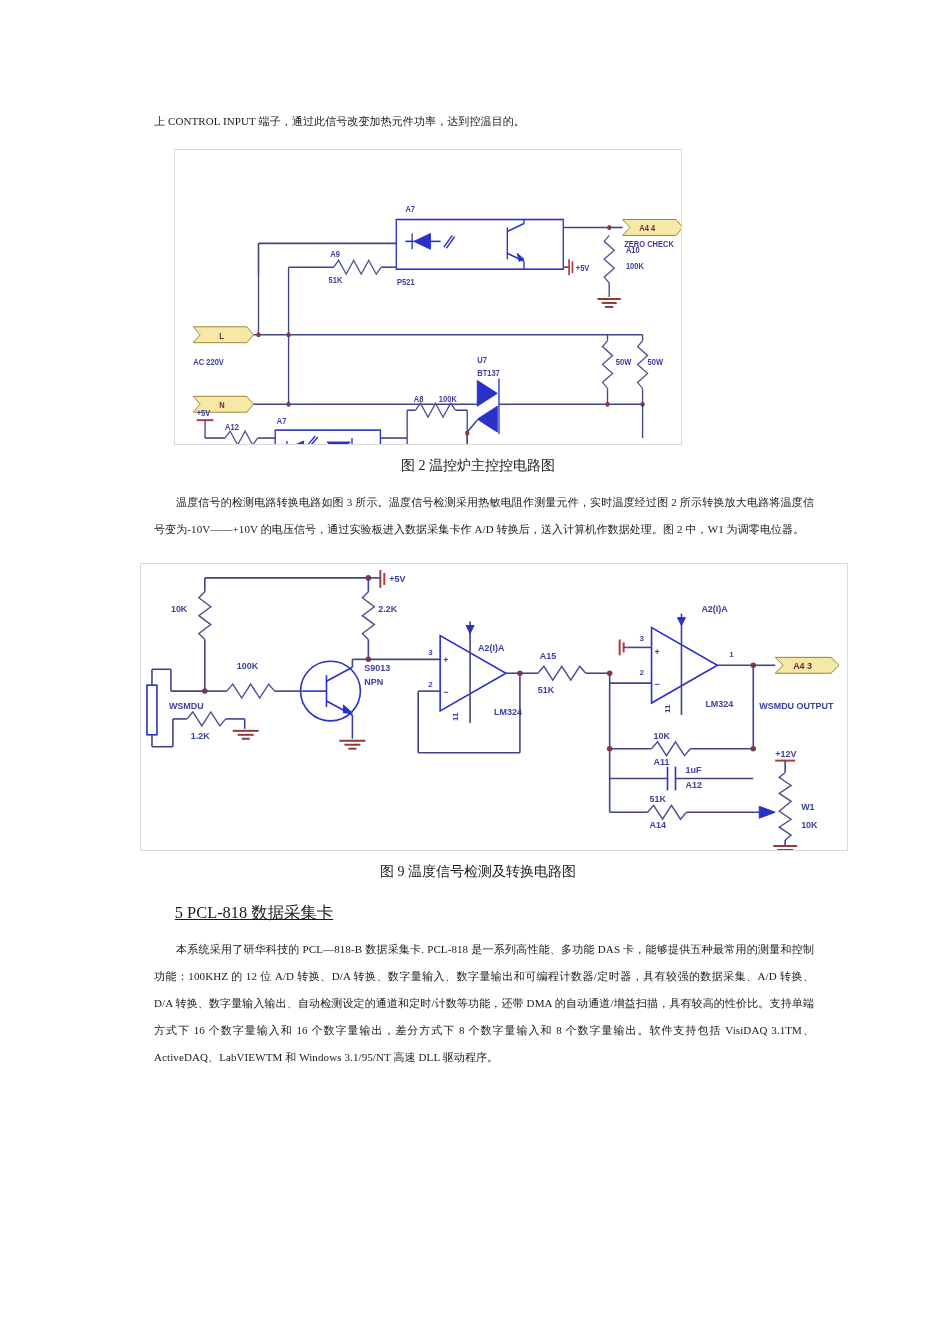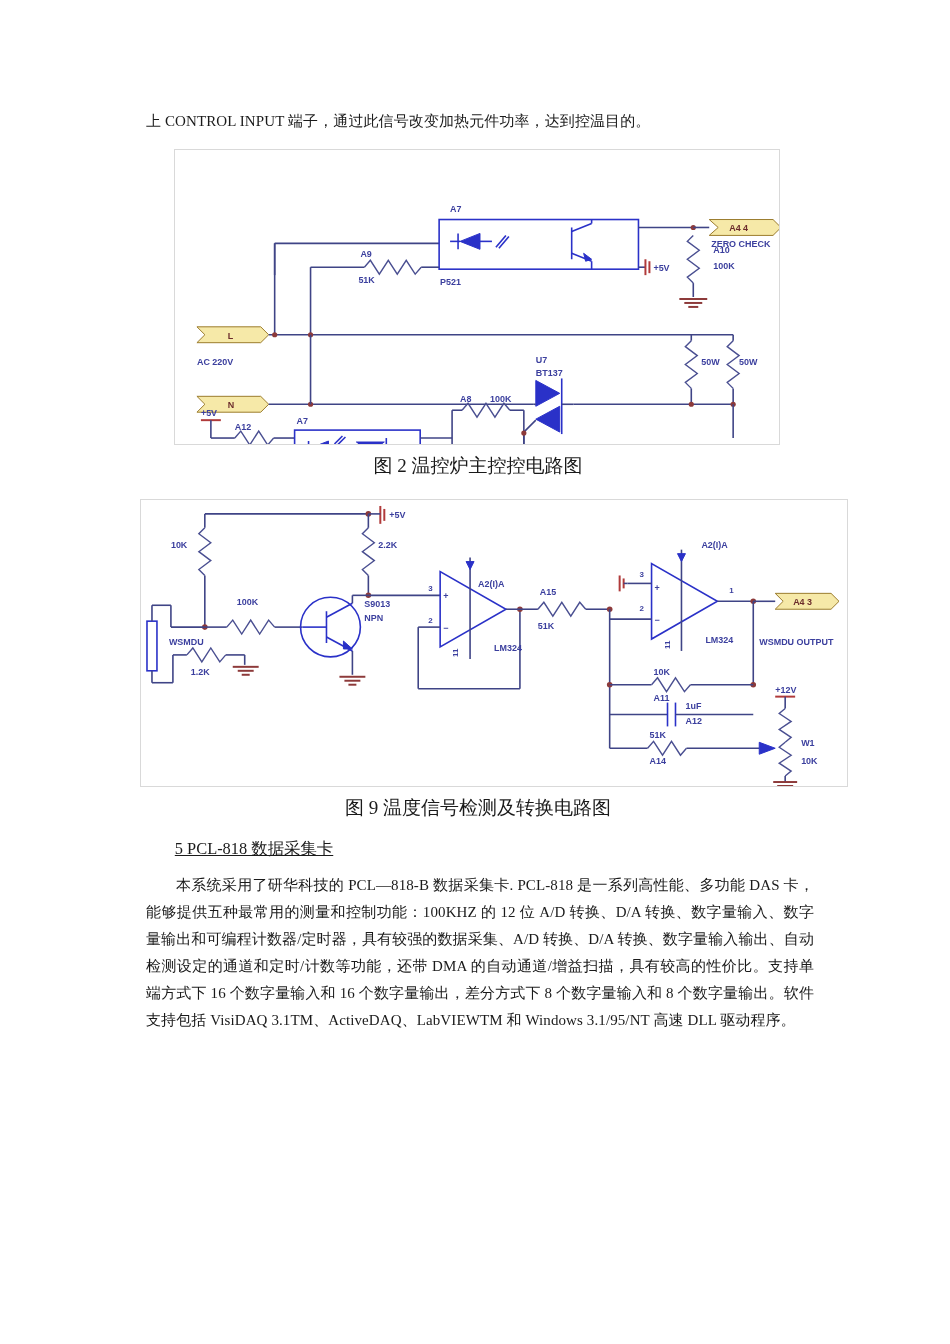--- a/index.html
+++ b/index.html
@@ -22,51 +22,51 @@
     height: 1344px;
     background: #fff;
   }
   .content {
     position: absolute;
     left: 142px;
     top: 108px;
     width: 672px;
   }
   p.body-text {
-    margin: 0 0 2px 4px;
-    font-size: 15px;
+    margin: 0 0 2px 12px;
+    font-size: 11px;
     line-height: 27px;
     text-align: justify;
     text-justify: inter-ideograph;
     letter-spacing: 0.1px;
     font-family: Liberation Serif, serif;
   }
   p.indent { text-indent: 2em; }
   .caption {
     text-align: center;
-    font-size: 19px;
+    font-size: 14px;
     line-height: 26px;
     margin: 8px 0 10px 0;
   }
   .sec-head {
     font-size: 16.4px;
     line-height: 27px;
     margin: 14px 0 10px 0;
     text-indent: 2em;
     text-decoration: underline;
   }
 
   
   .figure {
     position: relative;
     background: #ffffff;
     border: 1px solid #d9d9d9;
     box-sizing: border-box;
   }
-  .fig2 { width: 606px; height: 296px; margin: 14px 0 0 32px; }
+  .fig2 { width: 508px; height: 296px; margin: 14px 0 0 32px; }
   .fig3 { width: 708px; height: 288px; margin: 20px 0 0 0; margin-left: -2px; }
   .figure svg { display: block; width: 100%; height: 100%; }
 
   .sch-text {
     font-family: "Liberation Sans", sans-serif;
     font-weight: bold;
     fill: #3b3f9e;
   }
   .sch-text-sm { font-size: 9px; }
   .sch-text-xs { font-size: 8px; }
@@ -227,20 +227,21 @@
         <circle class="node" cx="350" cy="285" r="2.6"></circle>
         <text class="sch-text sch-text-sm" x="286" y="254">A8</text>
         <text class="sch-text sch-text-sm" x="316" y="254">100K</text>
         <text class="sch-text sch-text-sm" x="284" y="302">A21</text>
         <text class="sch-text sch-text-sm" x="316" y="302">100K</text>
       </svg>
     </div>
 
     <div class="caption">图 2  温控炉主控控电路图</div>
 
+    <p class="body-text indent">温度信号的检测电路转换电路如图 3 所示。温度信号检测采用热敏电阻作测量元件，实时温度经过图 2 所示转换放大电路将温度信号变为-10V——+10V 的电压信号，通过实验板进入数据采集卡作 A/D 转换后，送入计算机作数据处理。图 2 中，W1 为调零电位器。</p>
 
     <div class="figure fig3">
       <svg viewBox="0 0 708 288" preserveAspectRatio="none">
 
         <path class="wire" d="M64 14 L228 14"></path>
         <circle class="node" cx="228" cy="14" r="2.8"></circle>
         <path class="pwr" d="M240 6 L240 24"></path>
         <path class="pwr" d="M244 9 L244 21"></path>
         <path class="wire" d="M228 14 L240 14"></path>
         <text class="sch-text sch-text-sm" x="249" y="18">+5V</text>

